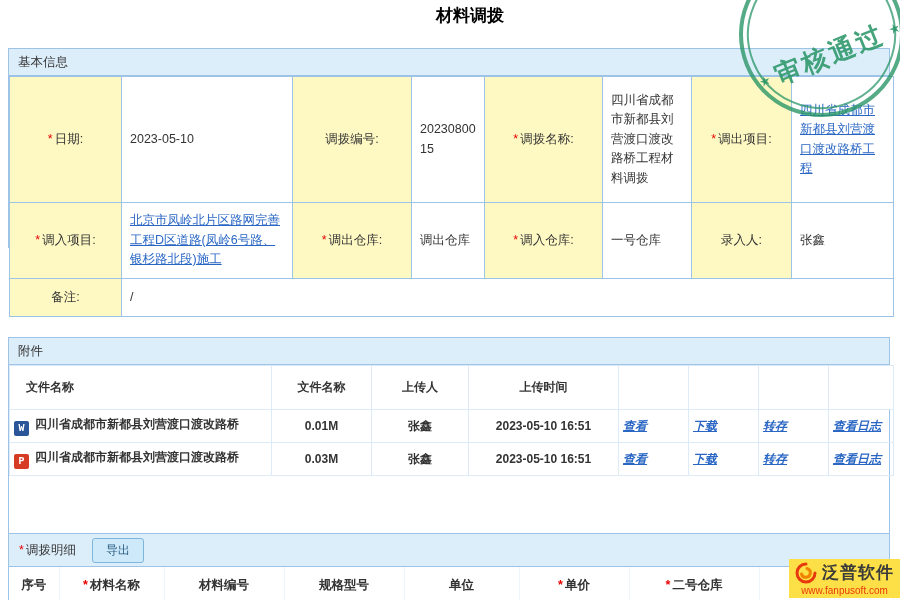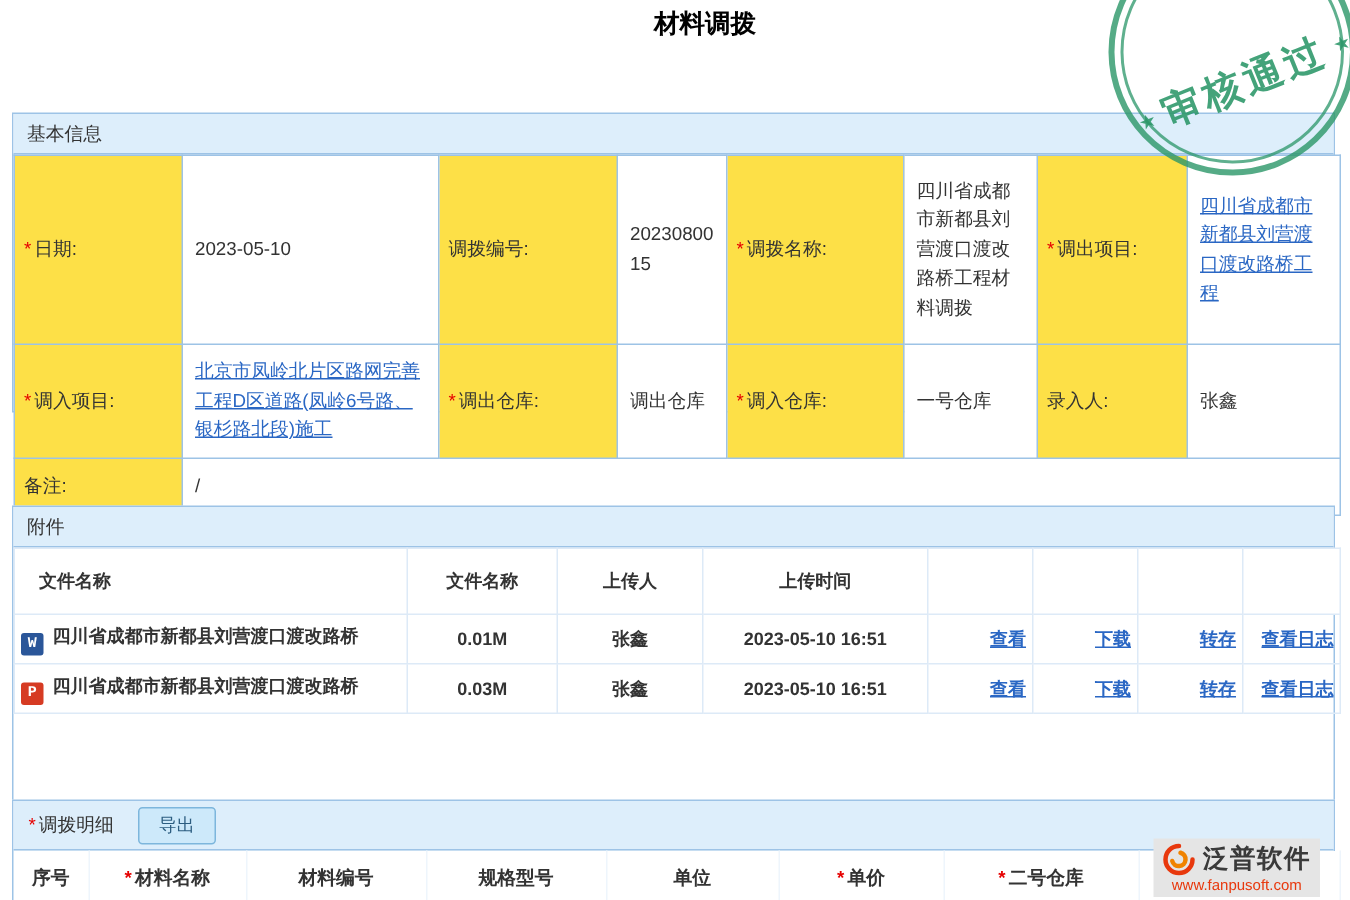--- a/index.html
+++ b/index.html
@@ -23,51 +23,51 @@
   }
   .stamp-ring { position:absolute; inset:4px; border:2px solid rgba(42,150,104,.75); border-radius:50%; }
   .stamp-line { display:flex; align-items:center; gap:6px; margin-top:44px; color:rgba(42,150,104,.88); }
   .stamp-text { font-size:26px; font-weight:bold; letter-spacing:3px; white-space:nowrap; }
   .stamp-star { font-size:13px; }
   
   .panel {
     position:absolute; left:8px; width:882px;
     border:1px solid #9dc3e6; background:#fff;
   }
-  .panel-basic  { top:48px;  height:200px;margin-top:27px; }
+  .panel-basic  { top:48px;  height:200px; }
   .panel-attach { top:337px; height:218px; }
   .panel-detail { top:533px; height:90px; }
   .panel-hd {
     height:27px; line-height:26px; background:#ddeefb;
     border-bottom:1px solid #9dc3e6; padding-left:9px; color:#333;
   }
   .star { color:#e60000; margin-right:2px; font-style:normal; }
   .lnk  { color:#2a67c4; text-decoration:underline; cursor:pointer; }
   
   table.info { width:100%; border-collapse:collapse; table-layout:fixed; }
   table.info td {
     border:1px solid #9dc3e6; vertical-align:middle;
     padding:4px 6px; word-wrap:break-word; word-break:break-all; line-height:1.55;
   }
-  table.info td.lab { background:#fde047; text-align:left; }
+  table.info td.lab { background:#fef9c3; text-align:center; }
   table.info td.val { background:#fff; text-align:left; padding-left:8px; }
   tr.r1 { height:126px; } tr.r2 { height:76px; } tr.r3 { height:38px; }
   
   table.att { width:100%; border-collapse:collapse; table-layout:fixed; font-size:12px; }
   table.att th, table.att td {
     border:1px solid #ddeaf7; vertical-align:middle; padding:2px 4px;
     overflow:hidden; white-space:nowrap; text-overflow:ellipsis;
   }
   table.att tr.hdr { height:44px; }
   table.att tr.row { height:33px; }
   table.att th { font-weight:bold; color:#333; text-align:center; background:#fff; }
   table.att th.c-name { text-align:left; padding-left:16px; }
   td.c-name { text-align:left; padding-left:8px; font-weight:bold;font-family:Liberation Mono, monospace; }
   td.c-mid  { text-align:center; font-weight:bold; }
-  td.c-act  { text-align:right; }
+  td.c-act  { text-align:left;font-style:italic; }
   .alink { color:#2a67c4; text-decoration:underline; font-weight:bold; cursor:pointer; }
   .ficon {
     display:inline-block; width:15px; height:15px; border-radius:2px;
     color:#fff; font-size:10px; font-weight:bold; text-align:center; line-height:15px;
     margin-right:6px; vertical-align:-3px;
   }
   .ficon.word  { background:#2a5699; }
   .ficon.pdf   { background:#d63b23; }
   .ficon.excel { background:#1e7145; }
   
@@ -80,22 +80,22 @@
     padding:3px 13px; font-size:12px; color:#2c5d80; cursor:pointer;
     font-family:inherit;
   }
   table.det { width:100%; border-collapse:collapse; table-layout:fixed; }
   table.det th {
     height:36px; font-weight:bold; color:#333; text-align:center;
     border-right:1px solid #eef5fc; background:#fff; white-space:nowrap; overflow:hidden;
   }
   
   .logo {
-    position:absolute; right:20px; bottom:2px; z-index:40;
-    background:#e5e5e5; padding:2px 6px; text-align:center;
+    position:absolute; right:0; bottom:2px; z-index:40;
+    background:#fde047; padding:2px 6px; text-align:center;
   }
   .logo-row { display:flex; align-items:center; justify-content:flex-end; gap:5px; }
   .logo-name { font-size:17px; font-weight:bold; color:#3a3a3a; letter-spacing:1px; }
   .logo-url  { font-size:10px; color:#e8380d; margin-top:1px; }
 </style>
 </head>
 <body>
 
 <h1 class="title">材料调拨</h1>
 

